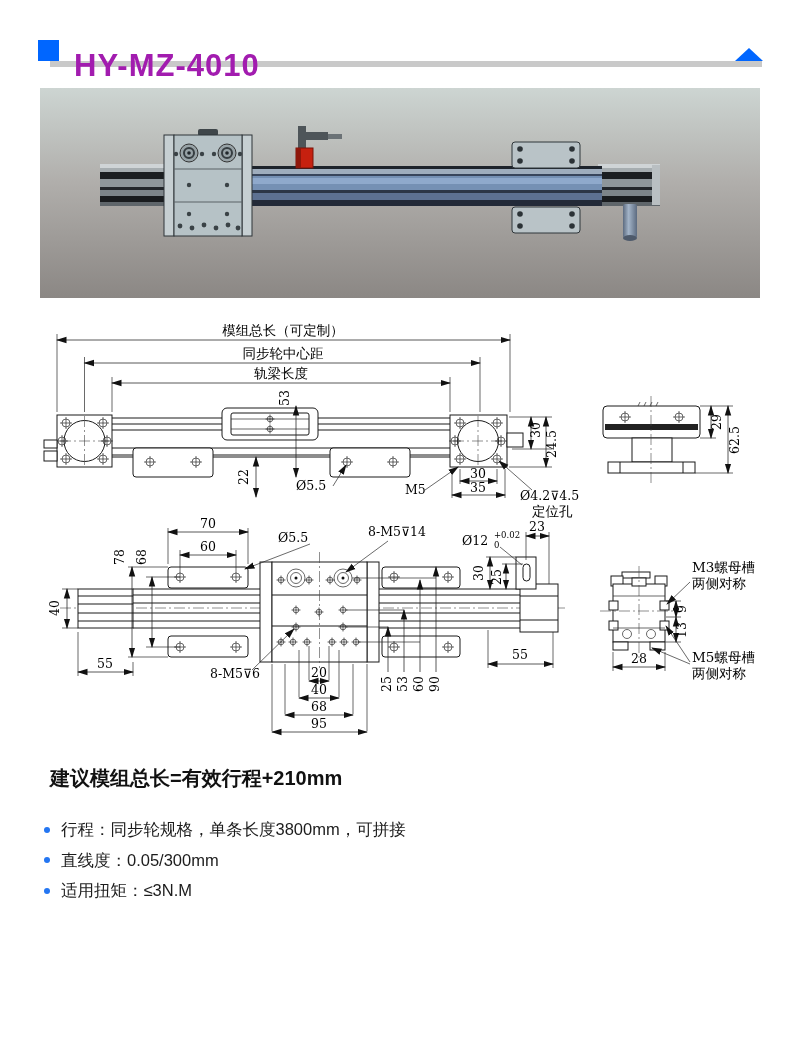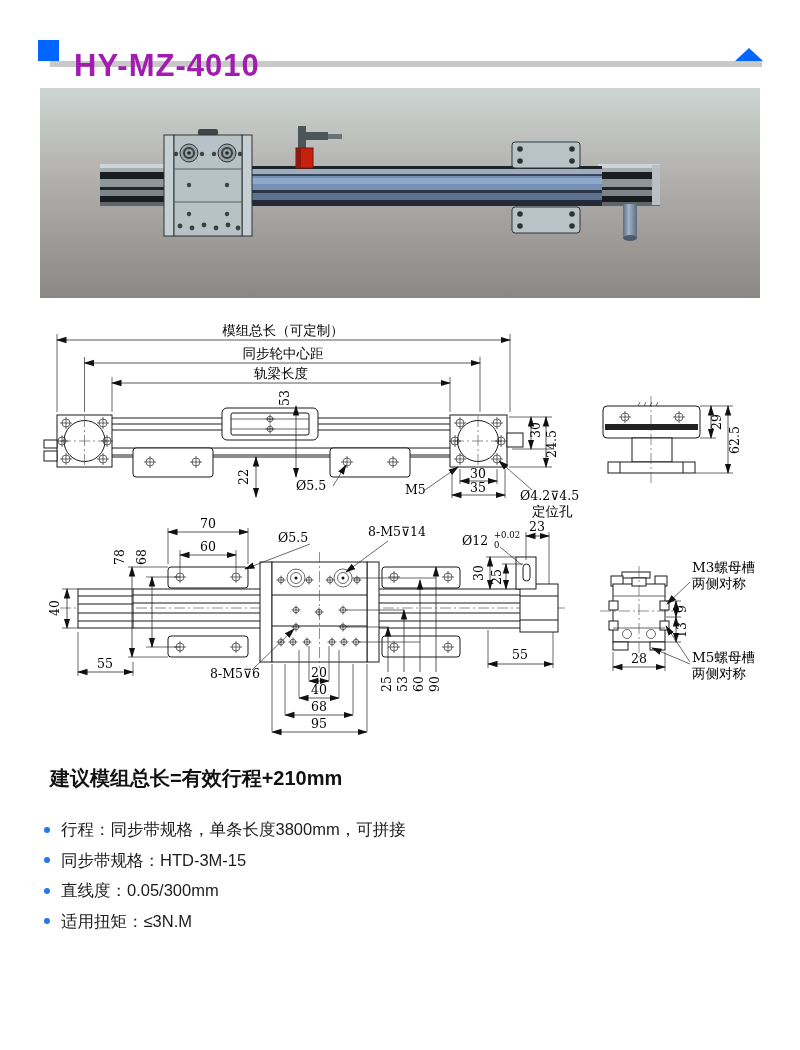--- a/index.html
+++ b/index.html
@@ -485,18 +485,17 @@
     <text class="c" x="692" y="358">两侧对称</text>
     <text class="d" transform="rotate(-90 686 289)" x="686" y="289" text-anchor="middle">9</text>
     <text class="d" transform="rotate(-90 686 310)" x="686" y="310" text-anchor="middle">13</text>
     <text class="d" x="639" y="343" text-anchor="middle">28</text>
   </g>
 </svg>
 
 <div class="notes">
   <h2>建议模组总长=有效行程+210mm</h2>
   <ul>
-    <li>行程：同步带规格，单条长度3800mm，可拼接</li>
-    <li>同步带规格：HTD-3M-15</li>
+    <li>行程：同步轮规格，单条长度3800mm，可拼接</li>
     <li>直线度：0.05/300mm</li>
     <li>适用扭矩：≤3N.M</li>
   </ul>
 </div>
 
 </body></html>

